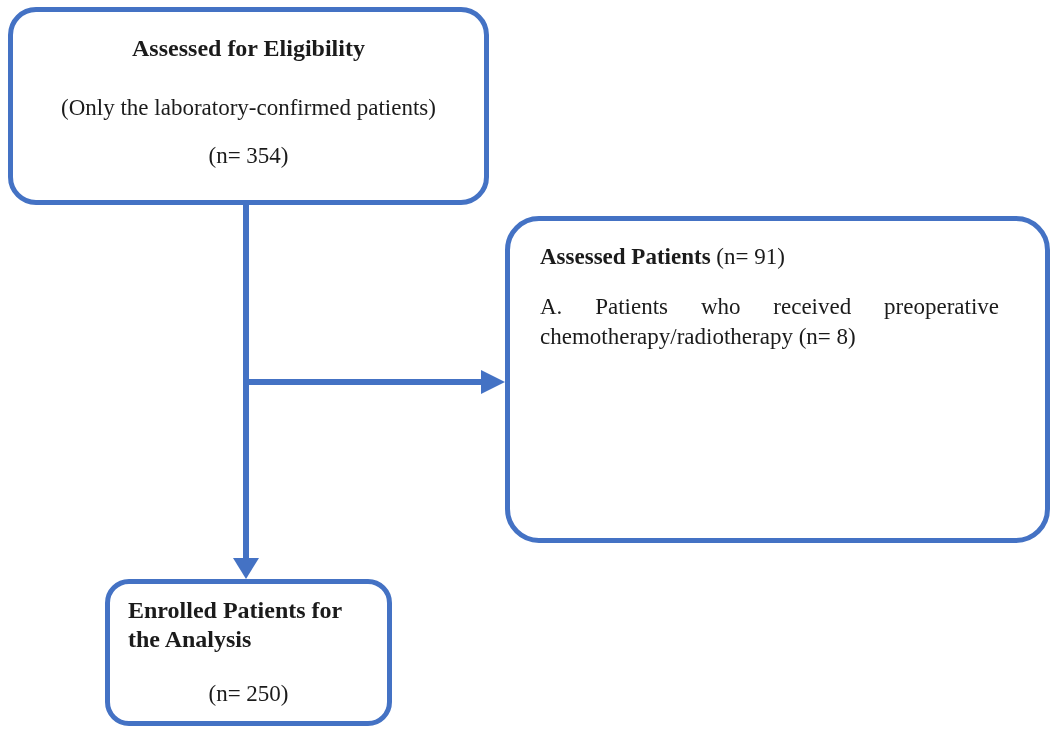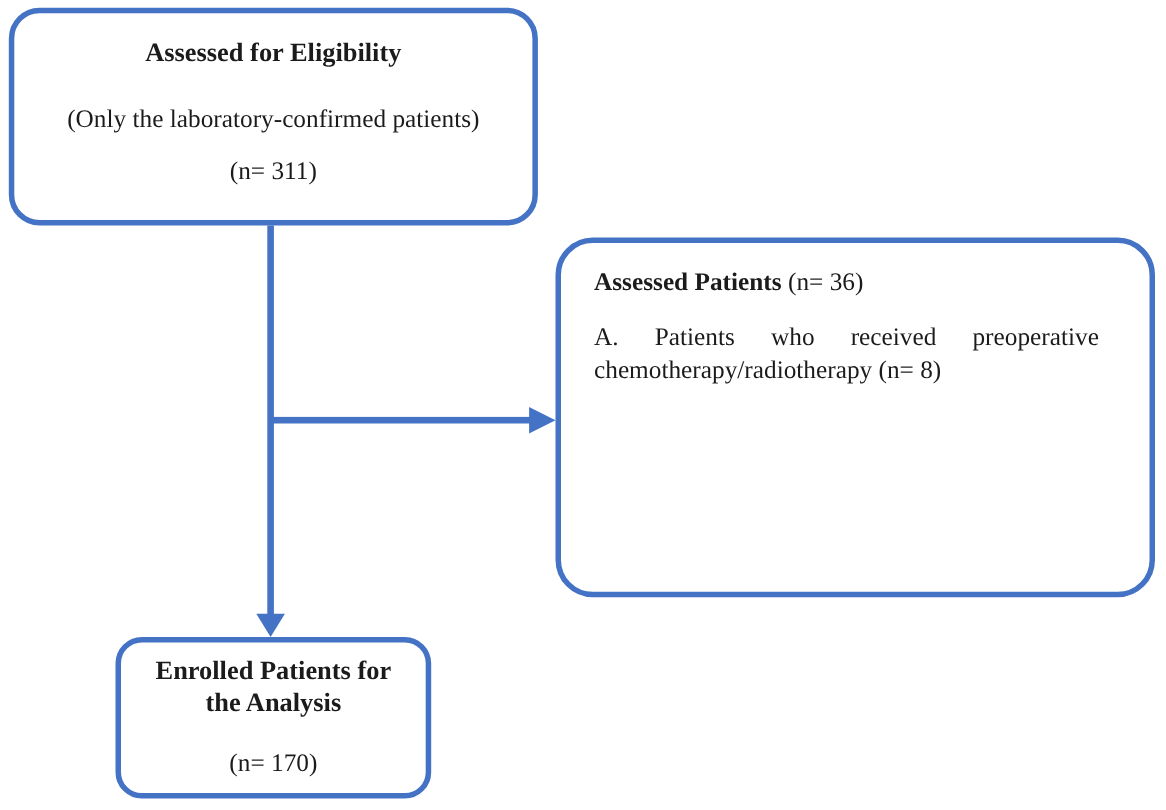--- a/index.html
+++ b/index.html
@@ -54,21 +54,20 @@
     margin:19px 16px 0 0;
     line-height:30px;
     text-align:justify;
   }
   
   #box-enrolled{
     left:105px;top:579px;width:287px;height:147px;
     border-radius:24px;
     display:flex;flex-direction:column;align-items:center;
     padding:12px 18px 0 18px;
-    text-align:center;
   }
   #box-enrolled .title{
     font-weight:bold;font-size:24px;line-height:29px;
   }
   #box-enrolled .count{
     font-size:23px;line-height:28px;margin-top:26px;
   }
   
   .stem{position:absolute;background:var(--accent);}
   #v-stem{left:243px;top:205px;width:6px;height:356px;}
@@ -88,34 +87,34 @@
   }
 </style>
 </head>
 <body>
 
 <div id="canvas">
 
   <div class="flowbox" id="box-assessed">
     <div class="title">Assessed for Eligibility</div>
     <div class="subtitle">(Only the laboratory-confirmed patients)</div>
-    <div class="count">(n= 311)</div>
+    <div class="count">(n= 354)</div>
   </div>
 
   <div class="stem" id="v-stem"></div>
   <div class="arrowhead" id="arrowhead-down"></div>
 
   <div class="stem" id="h-stem"></div>
   <div class="arrowhead" id="arrowhead-right"></div>
 
   <div class="flowbox" id="box-excluded">
     <div class="header">
-      <span class="hdr-title">Assessed Patients</span><span class="hdr-count"> (n= 36)</span>
+      <span class="hdr-title">Assessed Patients</span><span class="hdr-count"> (n= 91)</span>
     </div>
     <p class="item">A. Patients who received preoperative chemotherapy/radiotherapy (n= 8)</p>
   </div>
 
   <div class="flowbox" id="box-enrolled">
     <div class="title">Enrolled Patients for the Analysis</div>
-    <div class="count">(n= 170)</div>
+    <div class="count">(n= 250)</div>
   </div>
 
 </div>
 
 </body></html>

